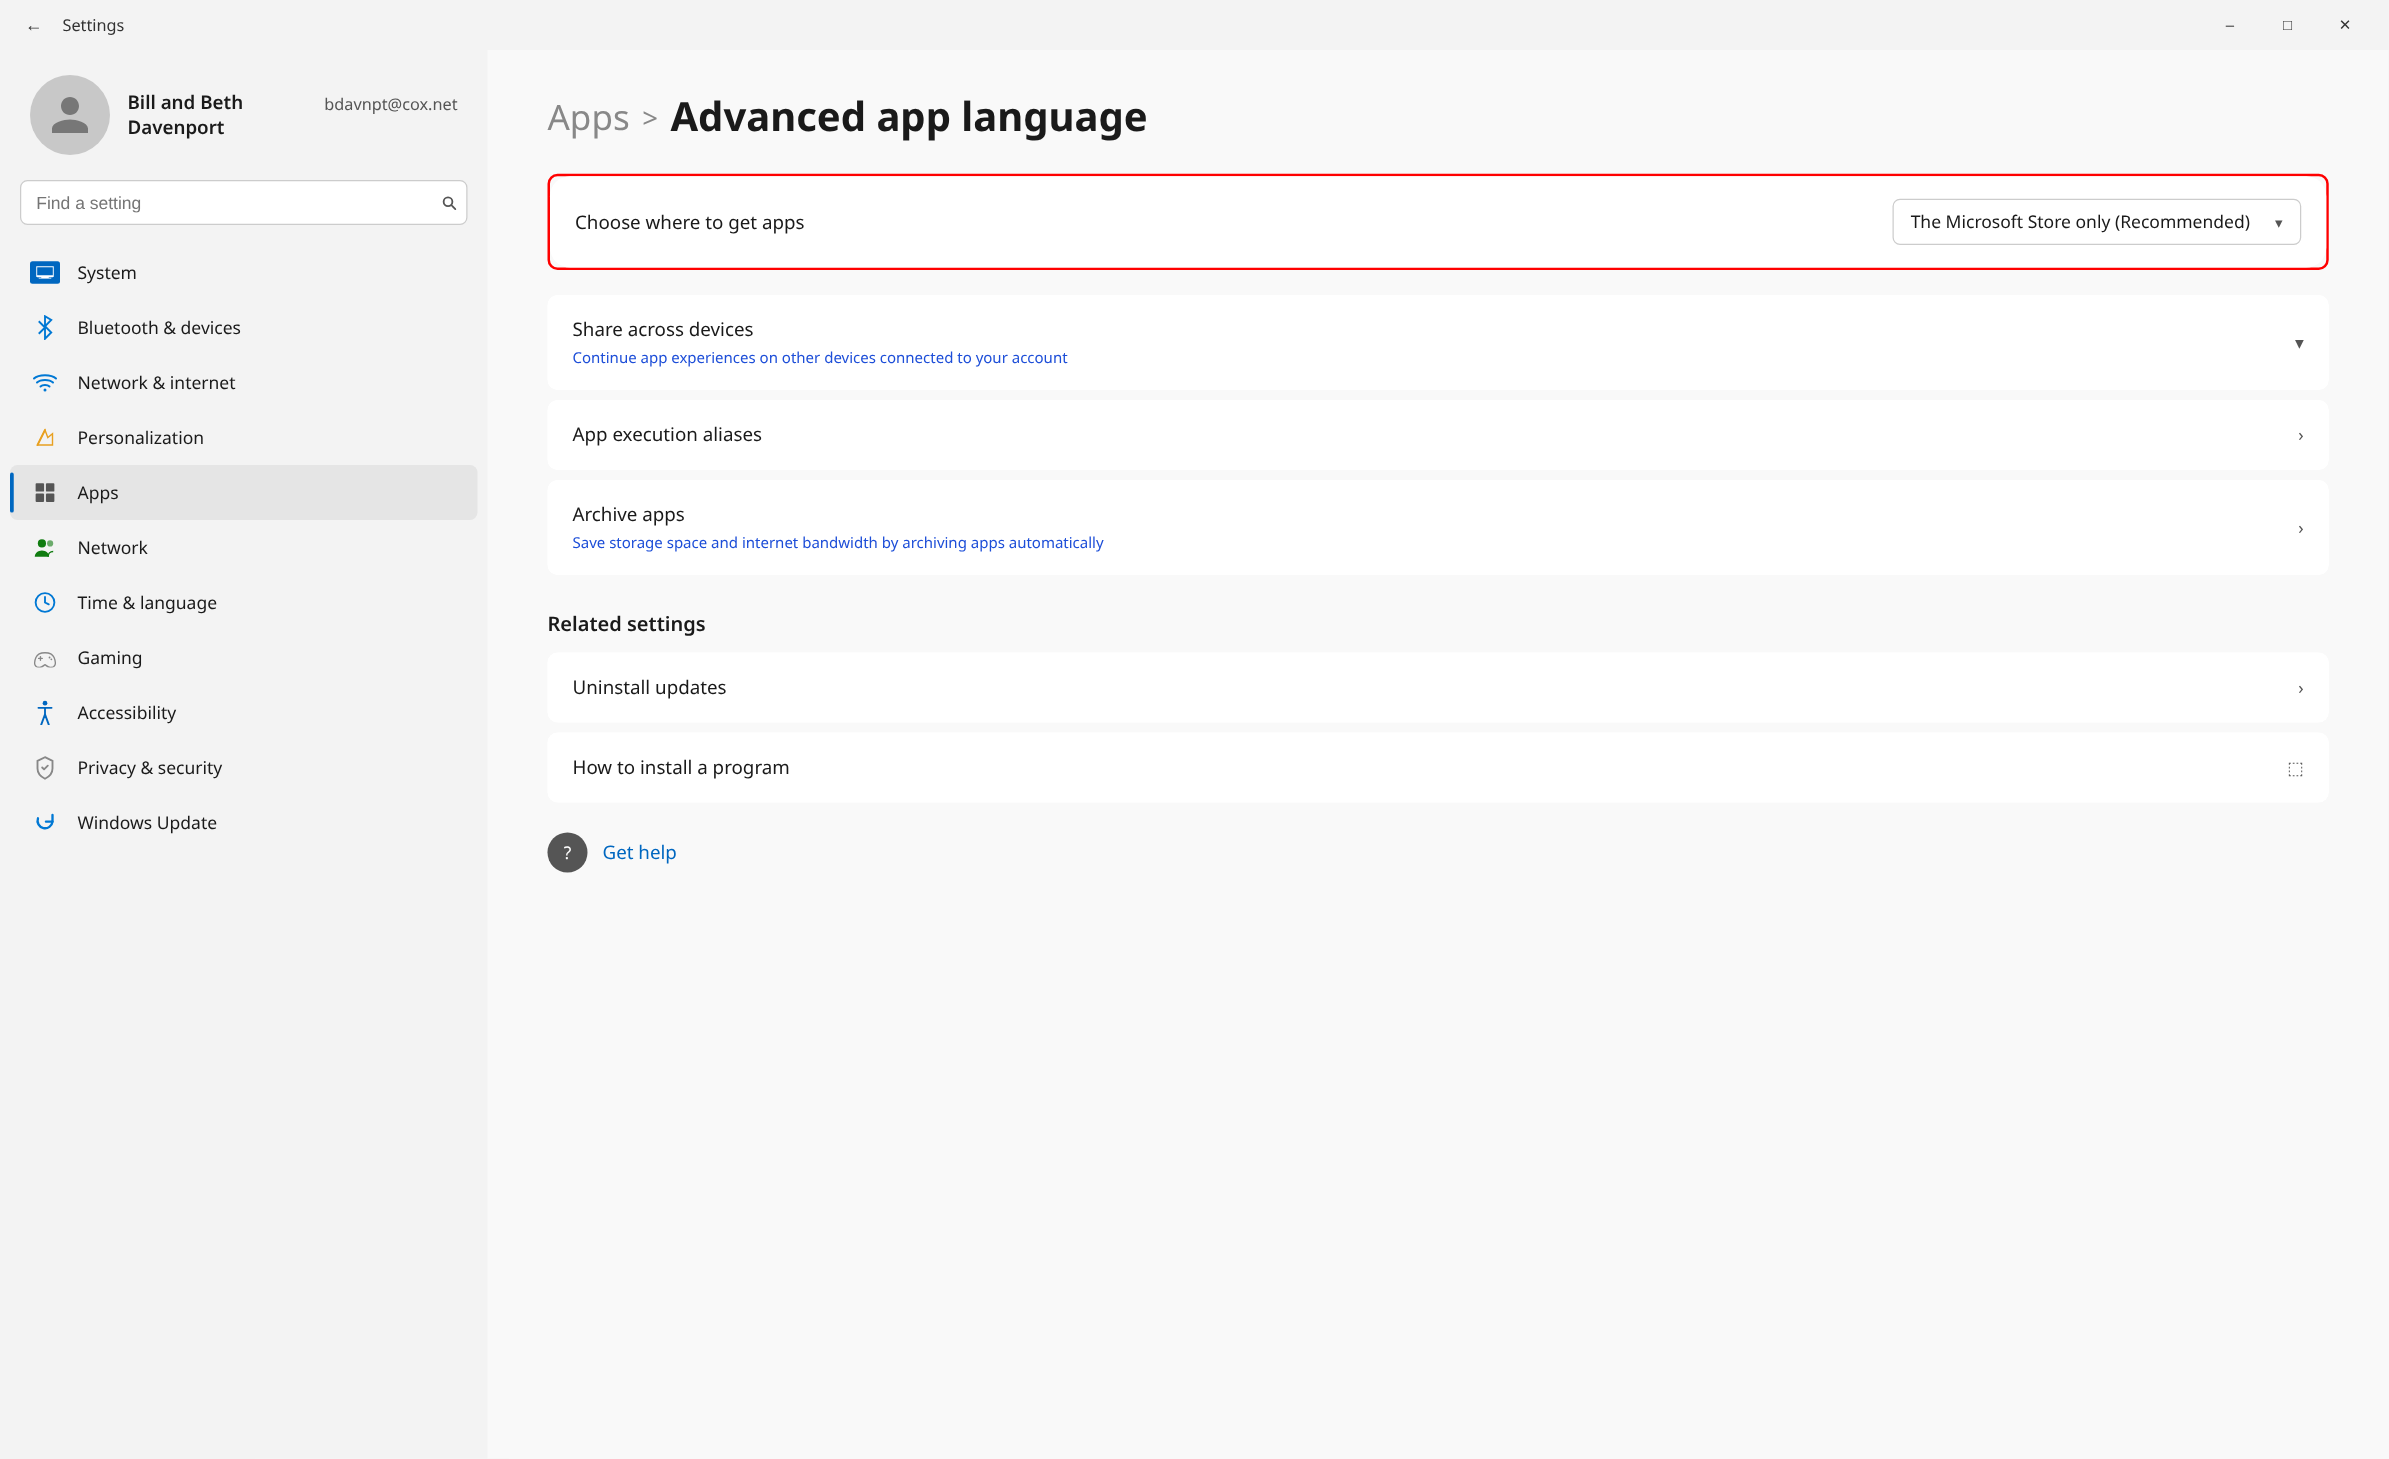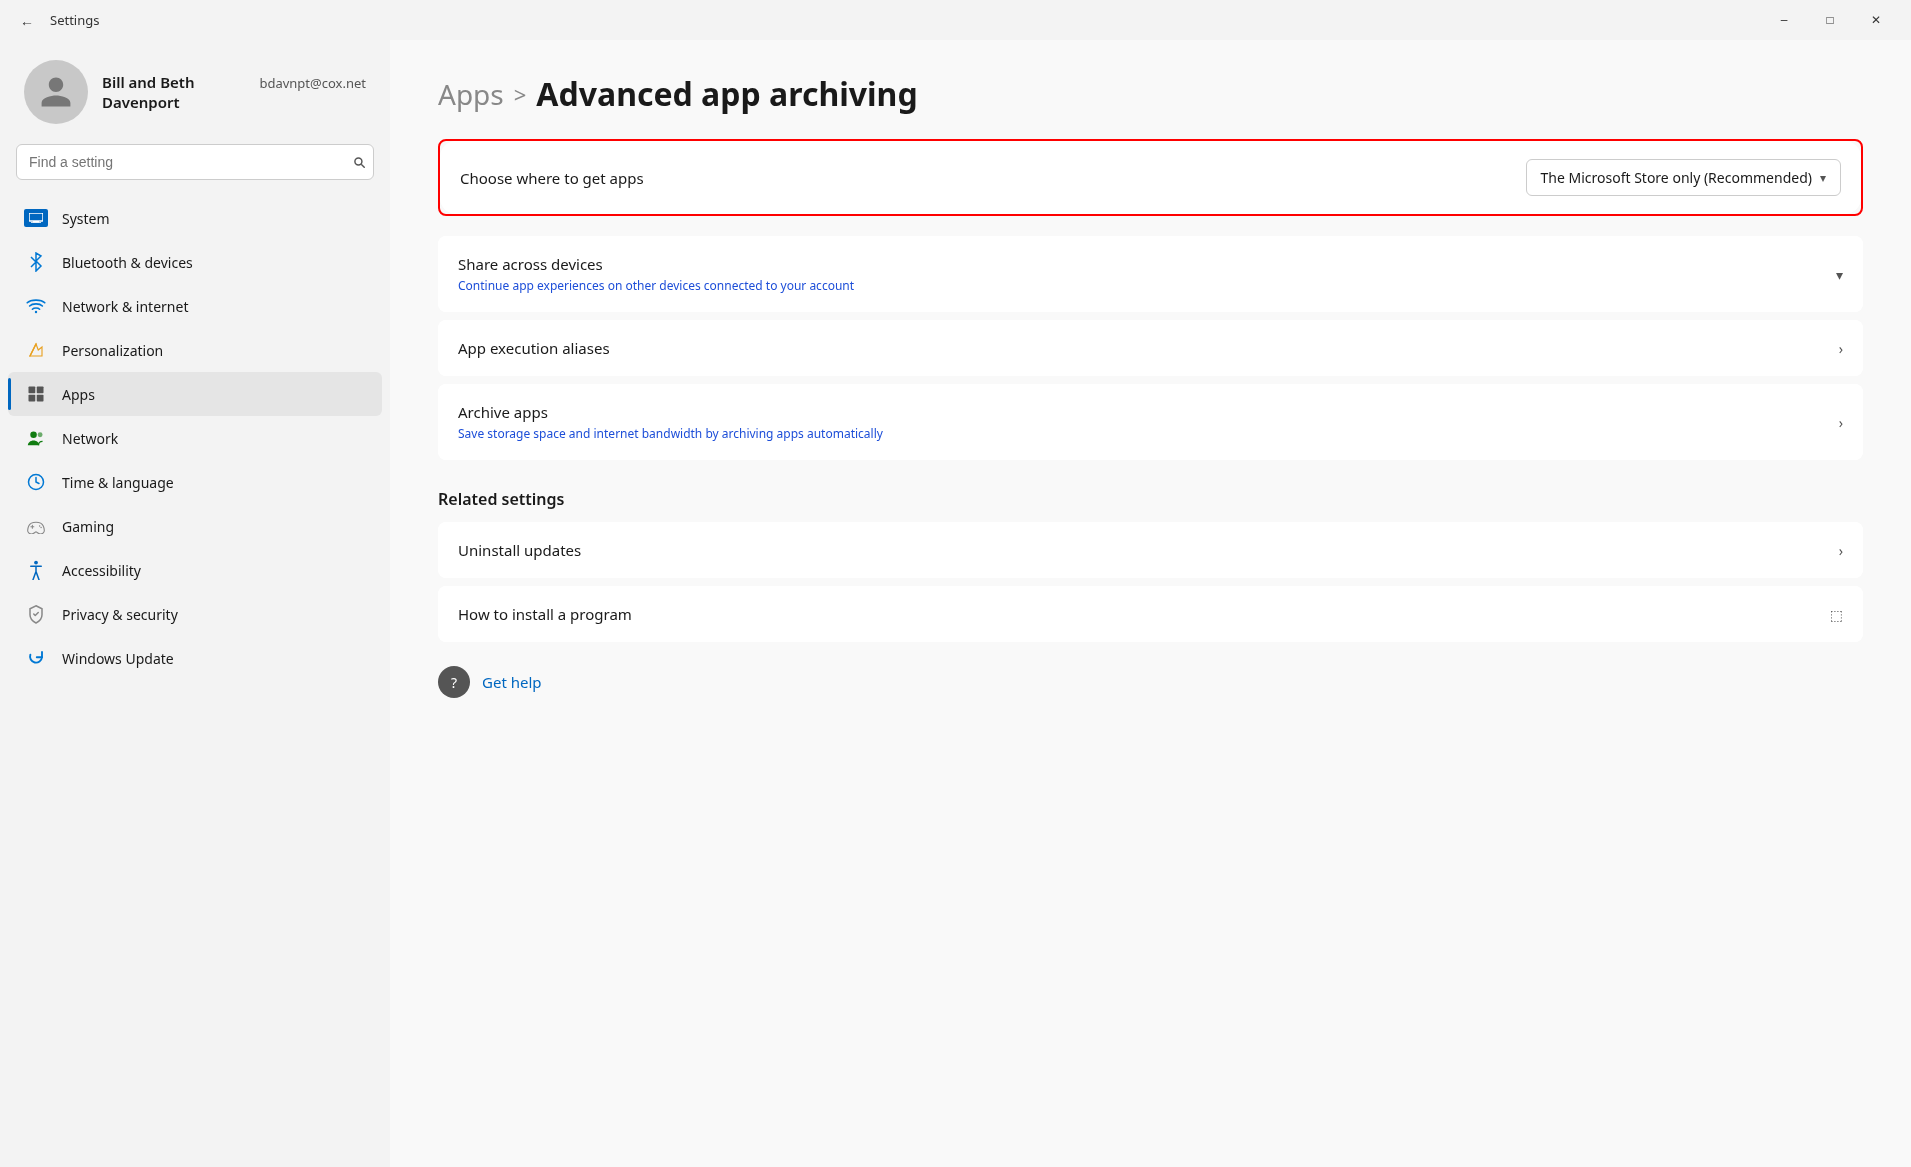--- a/index.html
+++ b/index.html
@@ -220,21 +220,21 @@
     }
     .setting-row-sublabel {
       font-size: 12px;
       color: #1d4ed8;
       margin-top: 3px;
     }
 
     .dropdown-control {
       display: flex;
       align-items: center;
-      gap: 8px;
+      gap: 20px;
       background: white;
       border: 1px solid #ccc;
       border-radius: 6px;
       padding: 8px 14px;
       font-size: 14px;
       color: #1a1a1a;
       cursor: pointer;
       min-width: 300px;
       justify-content: space-between;
     }
@@ -445,21 +445,21 @@
       <span class="nav-label">Windows Update</span>
     </div>
 
   </div>
 
   <div class="content">
 
     <div class="breadcrumb">
       <span class="breadcrumb-parent">Apps</span>
       <span class="breadcrumb-sep">&gt;</span>
-      <span class="breadcrumb-current">Advanced app archiving</span>
+      <span class="breadcrumb-current">Advanced app language</span>
     </div>
 
     <div class="highlighted-card">
       <div class="setting-row" style="border-radius:16px;">
         <span class="setting-row-label">Choose where to get apps</span>
         <div class="dropdown-control">
           <span>The Microsoft Store only (Recommended)</span>
           <span class="chevron-down">▾</span>
         </div>
       </div>

